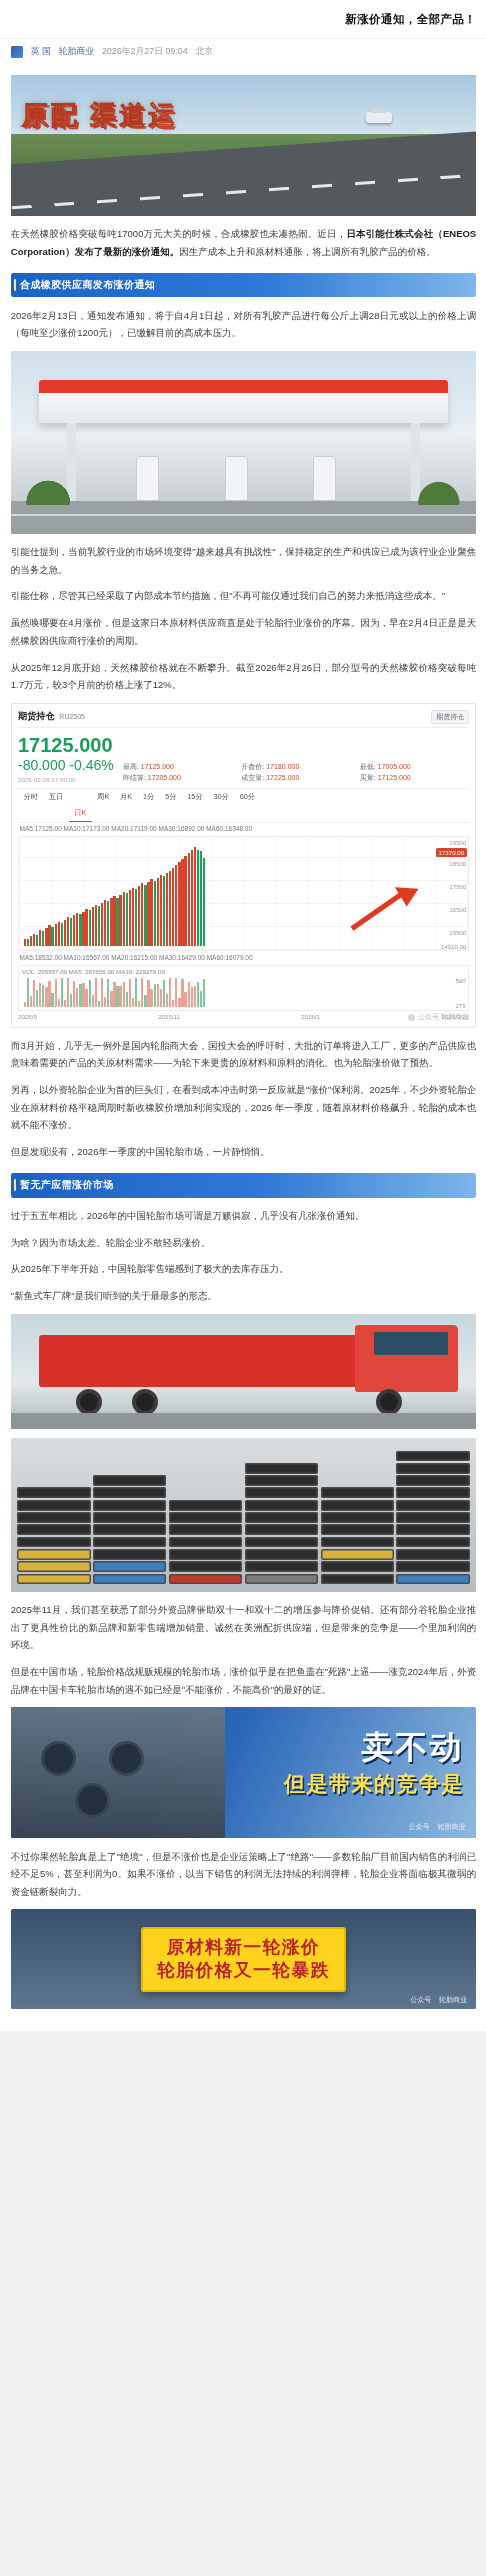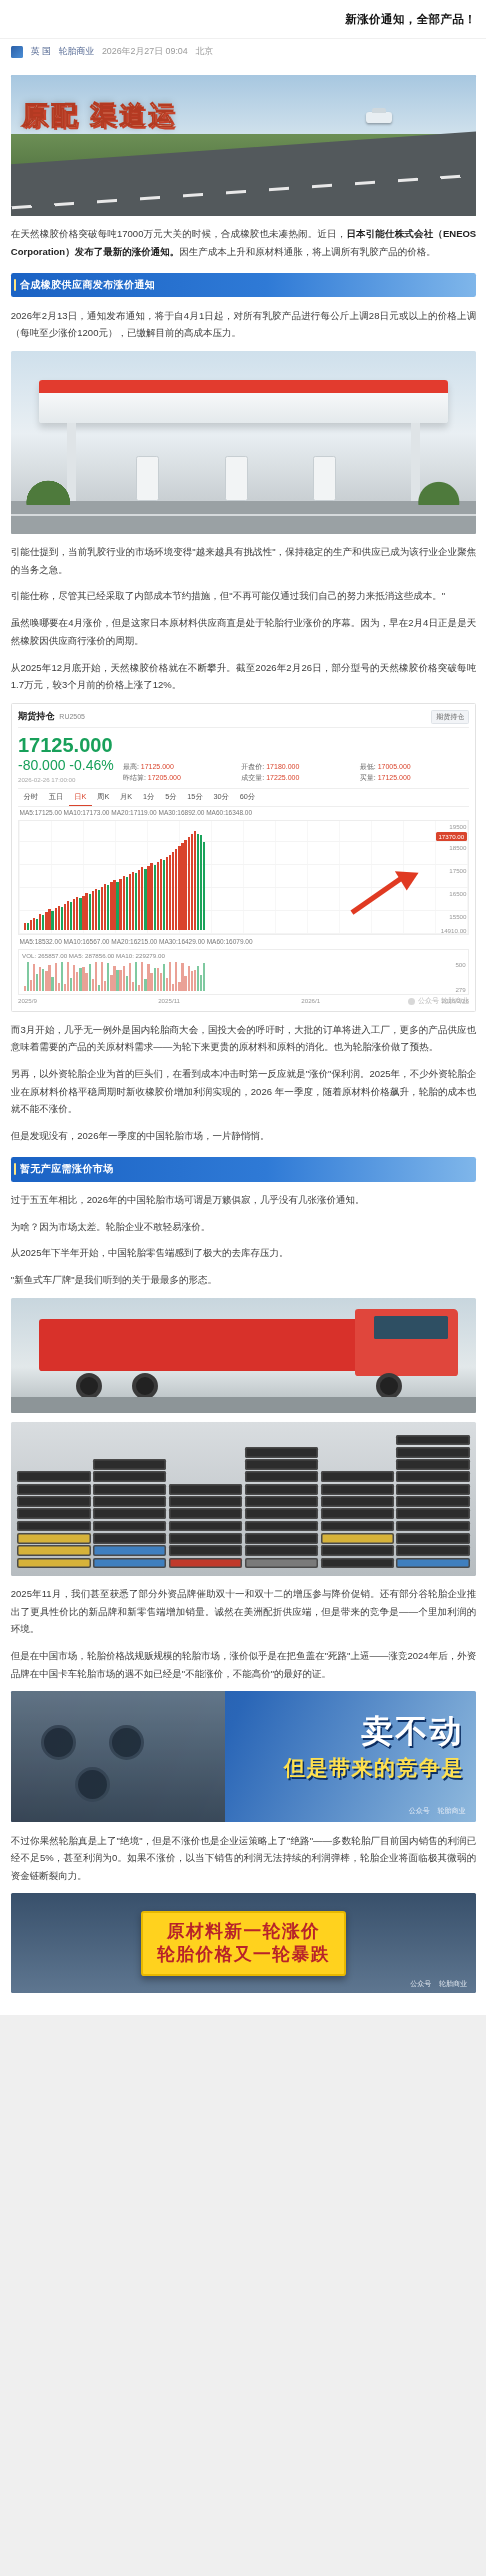--- a/index.html
+++ b/index.html
@@ -144,21 +144,21 @@
   .chartbox .c-head .code { color:#888; font-size:7px; }
   .chartbox .c-head .spacer { flex:1; }
   .chartbox .c-head .tag { background:#f2f4f7; border:0.8px solid #dfe3e8; color:#666; border-radius:1.5px; padding:0.8px 3.8px; }
   .quote-row { display:flex; align-items:flex-end; gap:9.2px; margin:6.2px 0 4.6px; }
   .quote-main { font-size:20px; font-weight:bold; color:#18a05a; line-height:1; }
   .quote-sub { font-size:14px; color:#18a05a; line-height:1.45; }
   .quote-grid { display:grid; grid-template-columns:repeat(3,1fr); gap:1.5px 9.2px; font-size:7px; color:#666; flex:1; }
   .quote-grid b { color:#d9442c; font-weight:normal; }
   .tabs-row { display:flex; gap:0; border-top:0.8px solid #eee; border-bottom:0.8px solid #eee; font-size:7.3px; }
   .tabs-row span { padding:3.1px 5.4px; color:#555; }
-  .tabs-row span.active { color:#d9442c; border-bottom:1.5px solid #d9442c; }
+  .tabs-row span.active { color:#d9442c; border-bottom:1.5px solid #d9442c;margin-top:16px; }
   .tabs-row .sp { flex:1; }
   .ma-line { font-size:6.5px; color:#777; padding:2.3px 1.5px; }
   .plot {
     position:relative; height:115px; margin-top:1.5px;
     background:
       repeating-linear-gradient(0deg, #f4f4f4 0 0.8px, transparent 0.8px 23px),
       repeating-linear-gradient(90deg, #f7f7f7 0 0.8px, transparent 0.8px 32px),
       #fff;
     border:0.8px solid #ededed;
   }

